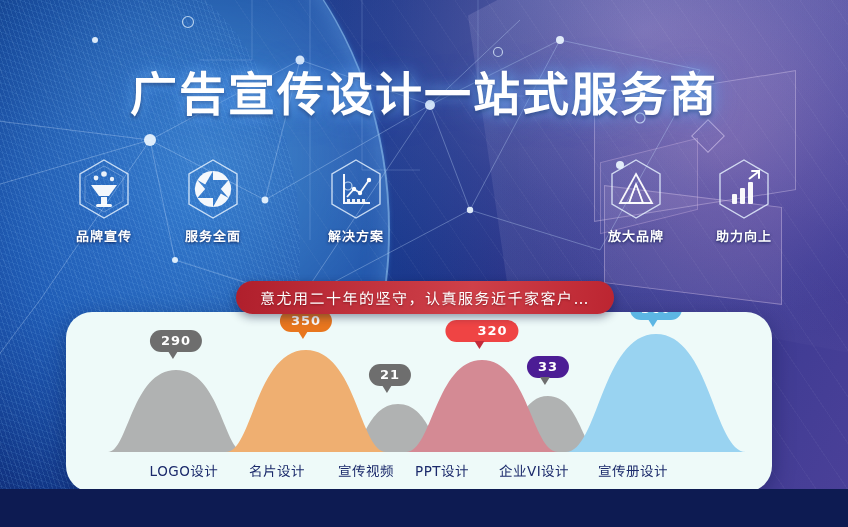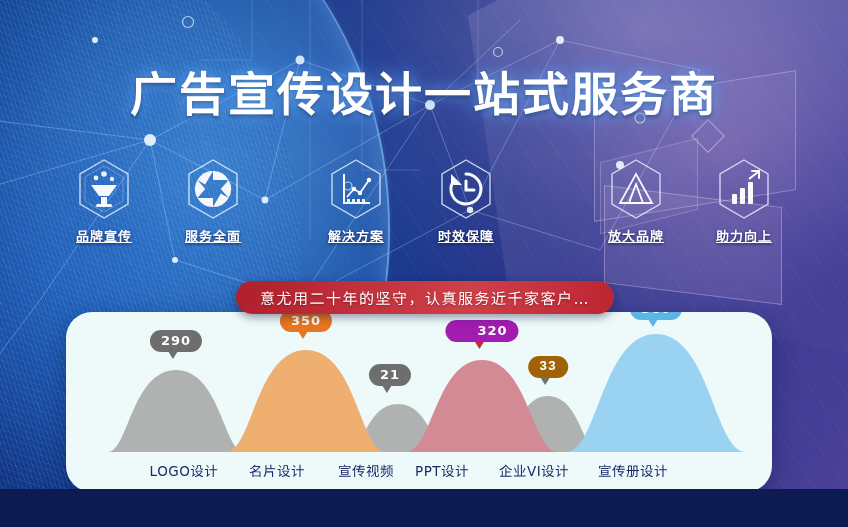--- a/index.html
+++ b/index.html
@@ -80,21 +80,20 @@
   .features{
     position:absolute;left:56px;top:158px;width:740px;height:92px;
   }
   .feature{position:absolute;width:92px;text-align:center;}
   .hexwrap{position:relative;width:56px;height:62px;margin:0 auto;}
   .hexwrap svg{position:absolute;left:0;top:0;}
   .feat-label{
     margin-top:6px;font-size:13px;font-weight:bold;color:#ffffff;letter-spacing:1px;
     font-family:"DejaVu Sans","Liberation Sans",sans-serif;
     text-shadow:0 1px 3px rgba(5,20,70,0.85);
-    text-decoration:underline;
   }
 
   
   .ribbon{
     position:absolute;left:236px;top:281px;height:33px;padding:0 24px;
     display:flex;align-items:center;border-radius:17px;
     background:linear-gradient(96deg,#b01f2c 0%,#c3343f 38%,#cf4049 62%,#bc2531 100%);
     box-shadow:0 3px 10px rgba(10,20,60,0.45);
     z-index:6;
   }
@@ -243,31 +242,20 @@
             <rect x="19" y="41" width="3" height="3"></rect>
               <rect x="24" y="41" width="3" height="3"></rect>
             <rect x="29" y="41" width="3" height="3"></rect>
               <rect x="34" y="41" width="3" height="3"></rect>
           </g>
         </svg>
       </div>
       <div class="feat-label">解决方案</div>
     </div>
 
-    <div class="feature" style="left:364px;">
-      <div class="hexwrap">
-        <svg width="56" height="62" viewBox="0 0 56 62">
-          <polygon points="28,2 52,16 52,46 28,60 4,46 4,16" fill="none" stroke="rgba(230,243,255,0.82)" stroke-width="1.4"></polygon>
-          <path d="M28 16 a15 15 0 1 1 -13.4 8.2" stroke="#ffffff" stroke-width="3" fill="none" stroke-linecap="round" opacity="0.97"></path>
-          <path d="M13 16 L13 27 L24 27 Z" fill="#ffffff" opacity="0.97"></path>
-          <path d="M28 23 L28 32 L36 32" stroke="#ffffff" stroke-width="3" fill="none" stroke-linecap="round"></path>
-        </svg>
-      </div>
-      <div class="feat-label">时效保障</div>
-    </div>
 
     <div class="feature" style="left:534px;">
       <div class="hexwrap">
         <svg width="56" height="62" viewBox="0 0 56 62">
           <polygon points="28,2 52,16 52,46 28,60 4,46 4,16" fill="none" stroke="rgba(230,243,255,0.82)" stroke-width="1.4"></polygon>
           <polygon points="28,16 44,45 12,45" fill="none" stroke="#ffffff" stroke-width="1.8" opacity="0.95"></polygon>
           <polygon points="28,26 35,45 21,45" fill="none" stroke="#ffffff" stroke-width="1.6" opacity="0.9"></polygon>
           <path d="M21 45 L28 26" stroke="#ffffff" stroke-width="1.4" opacity="0.85"></path>
           <path d="M35 45 L28 26" stroke="#ffffff" stroke-width="1.4" opacity="0.85"></path>
         </svg>
@@ -316,25 +304,25 @@
       </div>
       <div class="bubble" style="left:240px;top:-2px;">
         <div class="pill" style="background:#e8761e;">350</div>
         <div class="tail" style="border-top-color:#e8761e;"></div>
       </div>
       <div class="bubble" style="left:324px;top:52px;">
         <div class="pill" style="background:#6e6e6e;">21</div>
         <div class="tail" style="border-top-color:#6e6e6e;"></div>
       </div>
       <div class="bubble" style="left:416px;top:8px;">
-        <div class="pill" style="background:#a21caf;padding-left:32px;">320</div>
+        <div class="pill" style="background:#ef4444;padding-left:32px;">320</div>
         <div class="tail" style="border-top-color:#c42b3a;"></div>
       </div>
       <div class="bubble" style="left:482px;top:44px;">
-        <div class="pill" style="background:#a16207;font-family:Liberation Mono, monospace;">33</div>
+        <div class="pill" style="background:#4c1d95;">33</div>
         <div class="tail" style="border-top-color:#6e6e6e;"></div>
       </div>
       <div class="bubble" style="left:590px;top:-14px;">
         <div class="pill" style="background:#5cb6e4;">560</div>
         <div class="tail" style="border-top-color:#5cb6e4;"></div>
       </div>
     </div>
 
     <div class="axis">
       <div class="cat" style="left:118px;top:6px;">LOGO设计</div>

